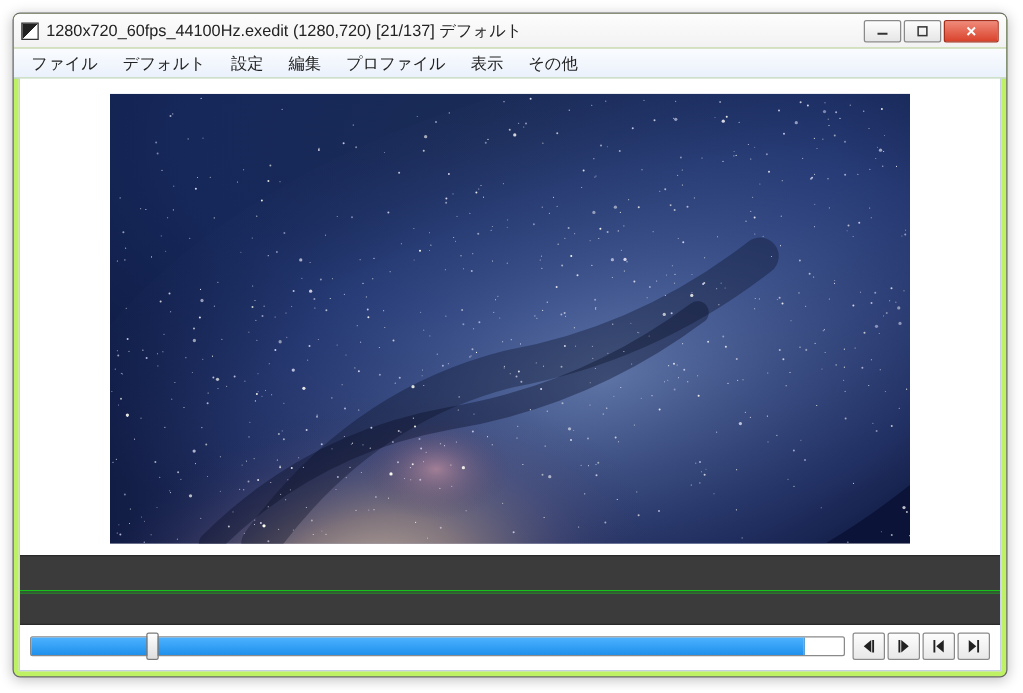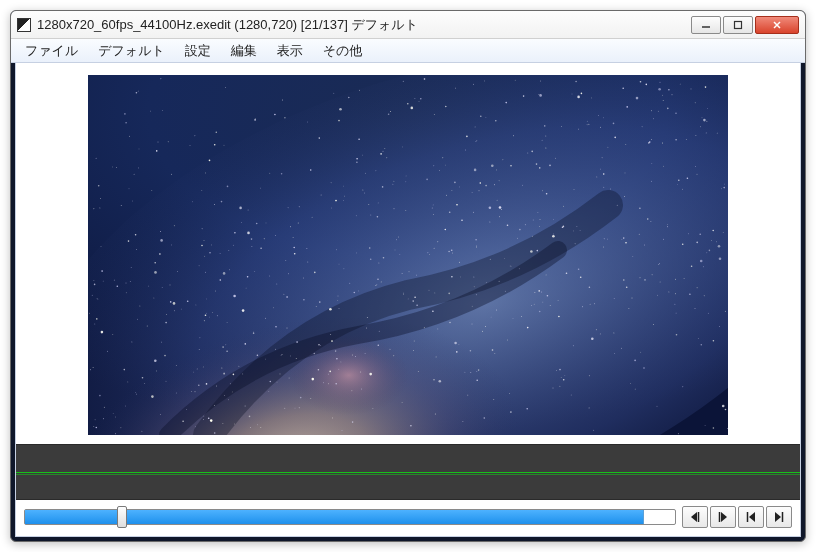--- a/index.html
+++ b/index.html
@@ -8,21 +8,21 @@
     padding: 10px;
     background: #fff;
     font-family: "MS UI Gothic", "Meiryo", sans-serif;
     font-size: 12px;
   }
   .window {
     width: 796px;
     height: 532px;
     border: 1px solid #6a6a6a;
     border-radius: 6px;
-    background: #0f172a;
+    background: #bef264;
     box-shadow: 0 2px 10px rgba(0,0,0,0.25);
     display: flex;
     flex-direction: column;
     overflow: hidden;
   }
   .titlebar {
     height: 28px;
     background: linear-gradient(#fdfdfd, #f2f2f2);
     display: flex;
     align-items: center;
@@ -183,20 +183,21 @@
           </svg>
       </div>
     </div>
   </div>
 
   <div class="menubar">
     <span class="menu-item">ファイル</span>
     <span class="menu-item">デフォルト</span>
     <span class="menu-item">設定</span>
     <span class="menu-item">編集</span>
+    <span class="menu-item">プロファイル</span>
     <span class="menu-item">表示</span>
     <span class="menu-item">その他</span>
   </div>
 
   <div class="client">
     <div class="preview-area">
       <div class="preview-inner">
         <svg class="stars-svg" viewBox="0 0 640 360" preserveAspectRatio="xMidYMid slice">
           <defs>
             <radialGradient id="sky" cx="50%" cy="10%" r="90%">

